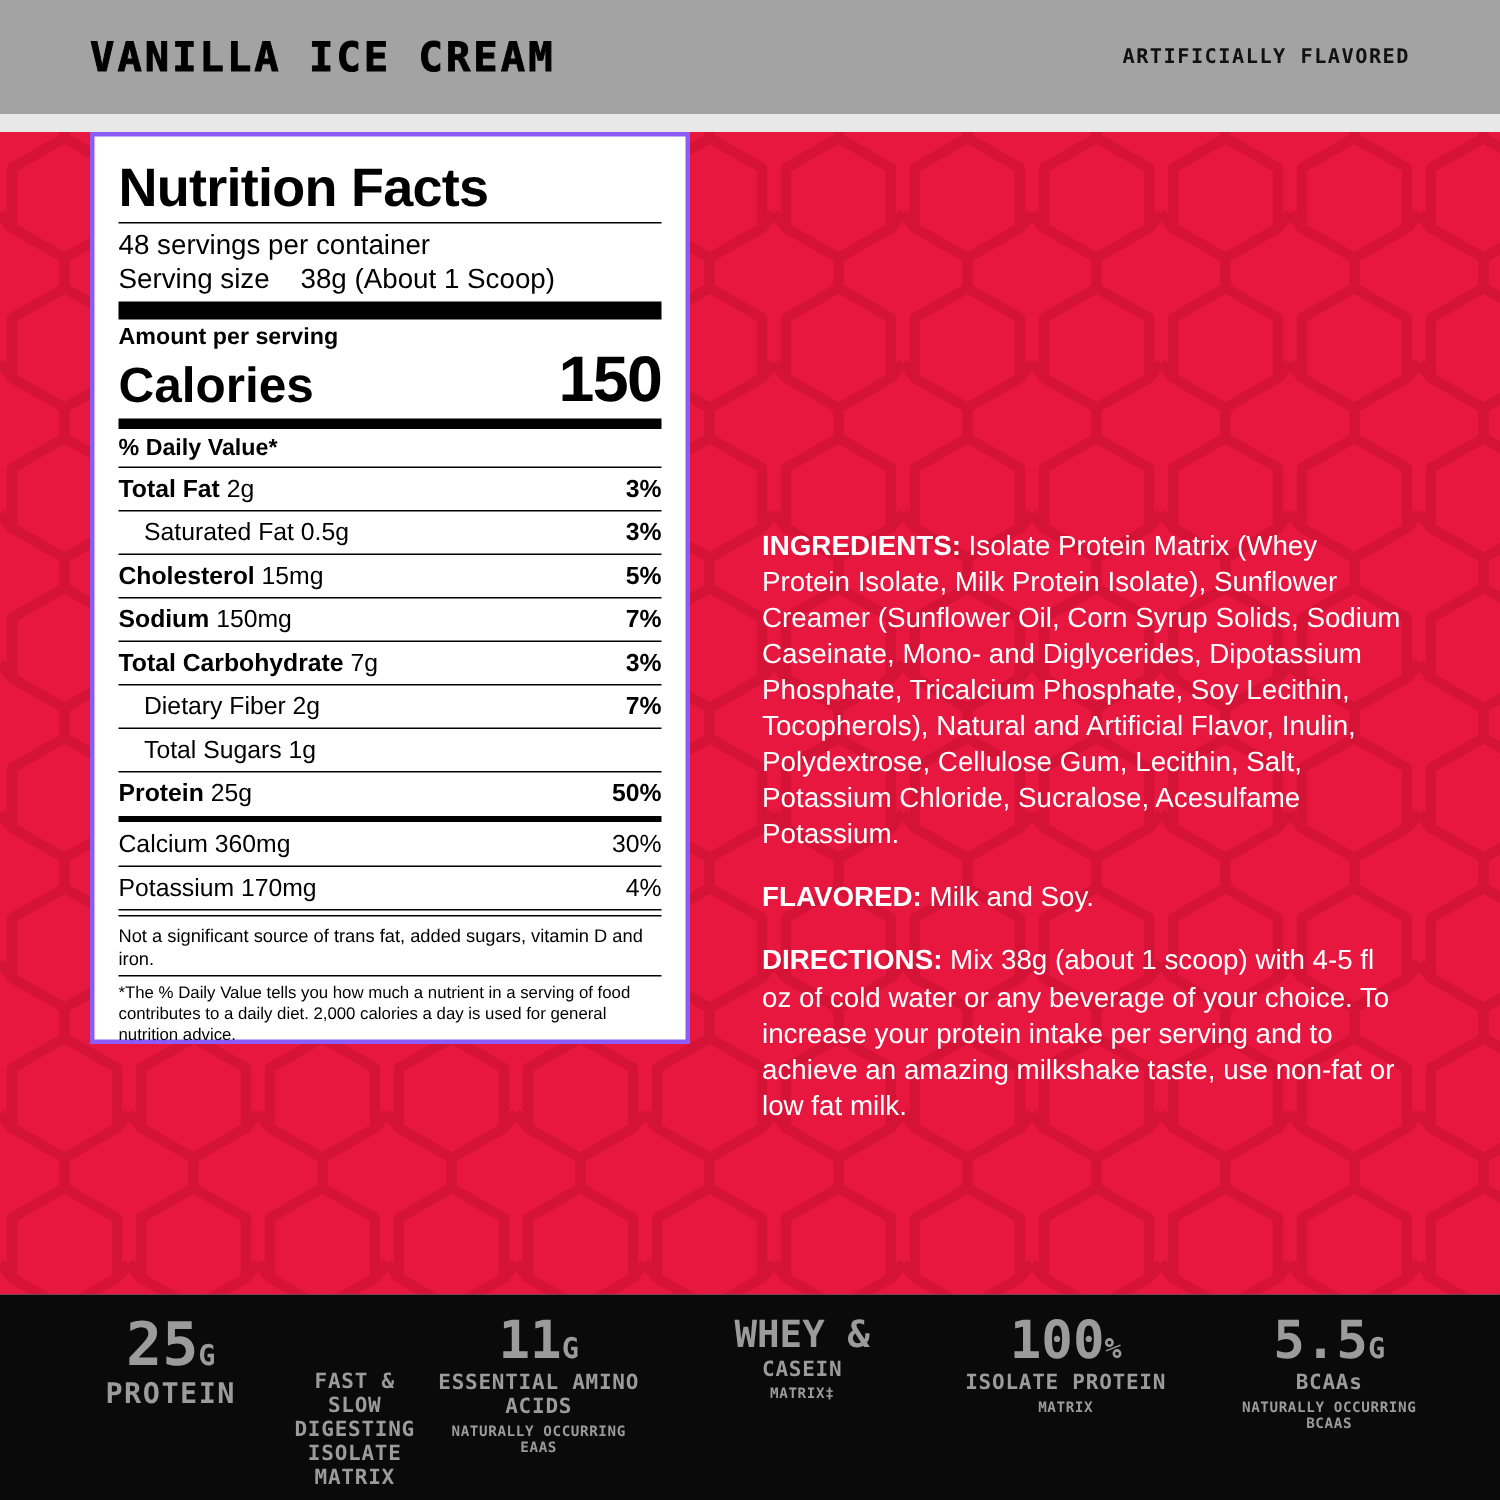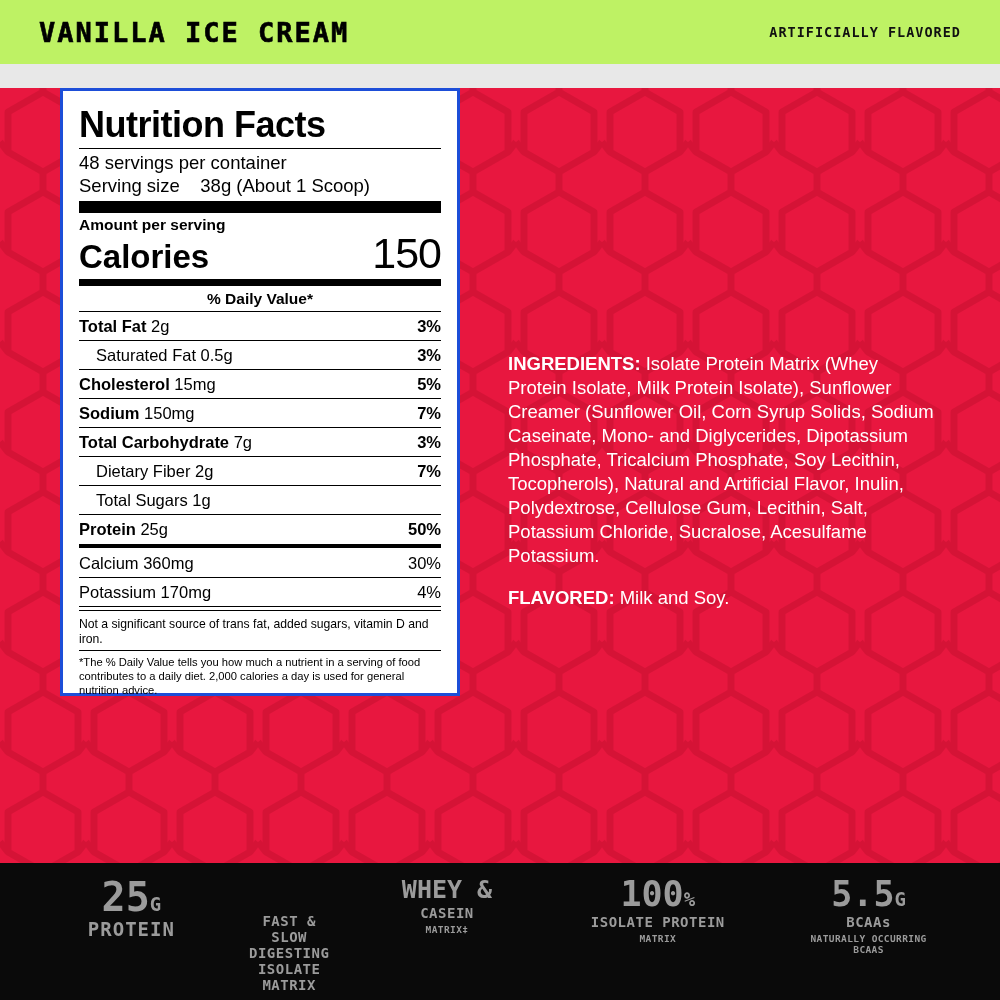--- a/index.html
+++ b/index.html
@@ -13,25 +13,25 @@
   .page {
     position: relative;
     width: 1000px; height: 1000px;
     background: #E8E8E8;
     overflow: hidden;
   }
 
   
   .top-banner {
     position: absolute; left: 0; top: 0;
-    width: 1000px; height: 64px;
-    background: #bef264;
+    width: 1000px; height: 76px;
+    background: #a3a3a3;
     display: flex; align-items: center;
     justify-content: space-between;
-    padding: 0 39px;
+    padding: 0 60px;
   }
   .flavor-title {
     font-family: "DejaVu Sans Mono", monospace;
     font-weight: bold;
     font-size: 27px;
     letter-spacing: 2px;
     color: #000;
     -webkit-text-stroke: 0.6px #000;
   }
   .artificially {
@@ -54,21 +54,21 @@
     width: 1000px; height: 775px;
     opacity: 0.5;
   }
 
   
   .nutrition-panel {
     position: absolute;
     left: 60px; top: 88px;
     width: 400px; height: 608px;
     background: #ffffff;
-    border: 3px solid #1d4ed8;
+    border: 3px solid #8b5cf6;
     padding: 14px 16px 10px 16px;
     color: #000;
   }
   .nf-title {
     font-family: "Liberation Sans", sans-serif;
     font-weight: bold;
     font-size: 36px;
     letter-spacing: -0.5px;
     line-height: 1;
     margin: 2px 0 5px 0;
@@ -83,23 +83,23 @@
   .serving-size .ss-label { font-weight: normal; }
   .serving-size .ss-val { font-weight: normal; }
 
   .amount-per { font-weight: bold; font-size: 15.5px; margin: 1px 0 -2px 0; }
   .cal-row {
     display: flex; align-items: flex-end; justify-content: space-between;
     margin-top: -2px;
     gap: 20px;
   }
   .cal-label { font-weight: bold; font-size: 33px; line-height: 1.05; }
-  .cal-val { font-weight: normal; font-size: 43px; line-height: 1; letter-spacing: -1px;}
-
-  .dv-head { text-align: center; font-weight: bold; font-size: 15.5px; margin: 2px 0 0 0; }
+  .cal-val { font-weight: bold; font-size: 43px; line-height: 1; letter-spacing: -1px;}
+
+  .dv-head { text-align: left; font-weight: bold; font-size: 15.5px; margin: 2px 0 0 0; }
 
   .nf-row {
     display: flex; justify-content: space-between; align-items: baseline;
     font-size: 16.5px; padding: 2px 0 1px 0;
   }
   .nf-row .lbl b { font-weight: bold; }
   .indent { padding-left: 17px; }
   .nf-row .pct { font-weight: bold; }
   .nf-row .pct.light { font-weight: normal; }
 
@@ -271,36 +271,44 @@
     <div class="footnote-small">*The % Daily Value tells you how much a nutrient in a serving of food contributes to a daily diet. 2,000 calories a day is used for general nutrition advice.</div>
   </div>
 
   <div class="info-col">
     <p>
       <b>INGREDIENTS:</b><span> Isolate Protein Matrix (Whey Protein Isolate, Milk Protein Isolate), Sunflower Creamer (Sunflower Oil, Corn Syrup Solids, Sodium Caseinate, Mono- and Diglycerides, Dipotassium Phosphate, Tricalcium Phosphate, Soy Lecithin, Tocopherols), Natural and Artificial Flavor, Inulin, Polydextrose, Cellulose Gum, Lecithin, Salt, Potassium Chloride, Sucralose, Acesulfame Potassium.</span>
     </p>
     <p>
       <b>FLAVORED:</b><span> Milk and Soy.</span>
     </p>
+    <p>
+      <b>DIRECTIONS:</b><span> Mix 38g (about 1 scoop) with 4-5 fl oz of cold water or any beverage of your choice. To increase your protein intake per serving and to achieve an amazing milkshake taste, use non-fat or low fat milk.</span>
+    </p>
   </div>
 
   <div class="bottom-bar" id="badge-bar">
       <div class="badge protein">
         <div class="big">25<span class="unit">G</span></div>
         <div class="sub1">PROTEIN</div>
       </div>
       <div class="badge hourglass">
         <svg class="hourglass" viewBox="0 0 34 46">
           <rect x="3" y="1" width="28" height="4" fill="#9B9B9B"></rect>
           <rect x="3" y="41" width="28" height="4" fill="#9B9B9B"></rect>
           <path d="M6 5 L28 5 L19 23 L28 41 L6 41 L15 23 Z" fill="none" stroke="#9B9B9B" stroke-width="2.4"></path>
           <path d="M9 38 L25 38 L17 27 Z" fill="#9B9B9B"></path>
         </svg>
         <div class="sub1">FAST &amp; SLOW DIGESTING ISOLATE MATRIX</div>
       </div>
+      <div class="badge default">
+        <div class="big">11<span class="unit">G</span></div>
+        <div class="sub1">ESSENTIAL AMINO ACIDS</div>
+        <div class="sub2">NATURALLY OCCURRING EAAS</div>
+      </div>
       <div class="badge whey">
         <div class="big">WHEY &amp;</div>
         <div class="sub1">CASEIN</div>
         <div class="sub2">MATRIX‡</div>
       </div>
       <div class="badge default">
         <div class="big">100<span class="unit">%</span></div>
         <div class="sub1">ISOLATE PROTEIN</div>
         <div class="sub2">MATRIX</div>
       </div>

